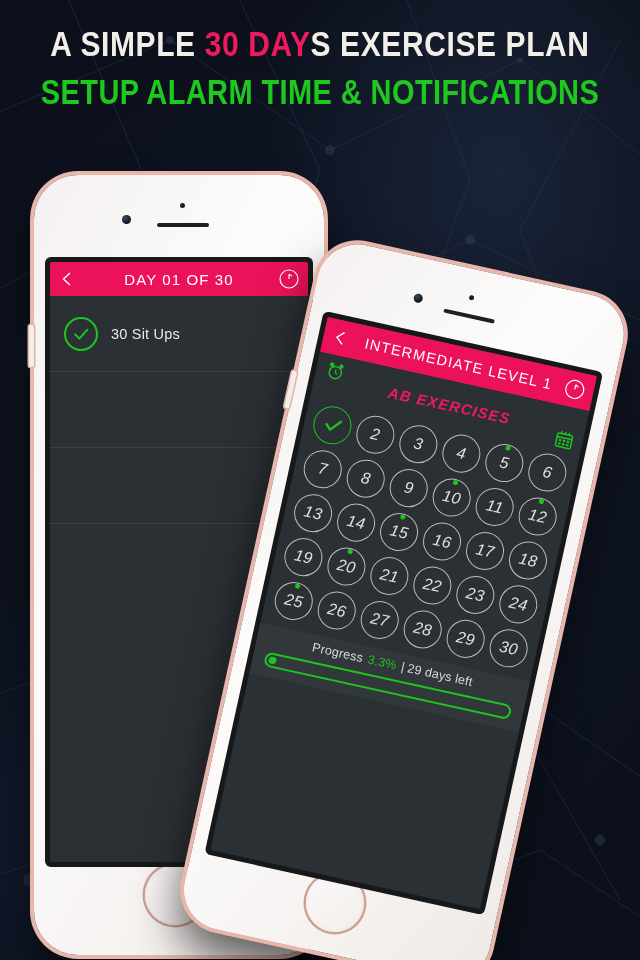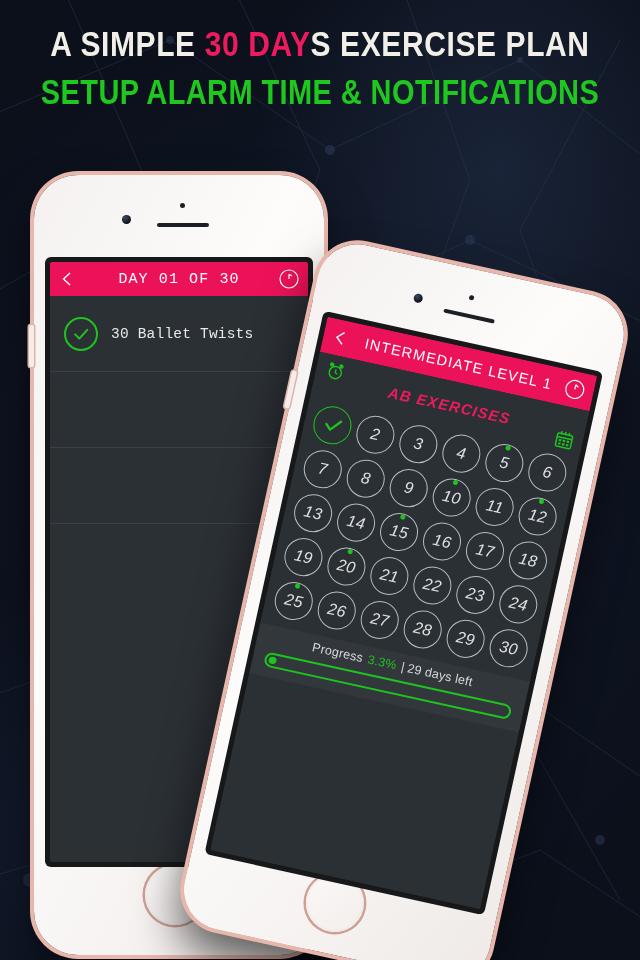--- a/index.html
+++ b/index.html
@@ -76,21 +76,21 @@
   .nav-back {
     position:absolute; left:10px; top:50%; transform:translateY(-50%);
     width:14px; height:14px;
   }
   .nav-refresh {
     position:absolute; right:8px; top:50%; transform:translateY(-50%);
     width:22px; height:22px;
   }
 
   
-  #leftPhone { left:34px; top:175px; width:290px; height:780px;font-family:Liberation Mono, monospace; }
+  #leftPhone { left:34px; top:175px; width:290px; height:780px; }
   #leftPhone .screen { left:16px; top:87px; width:258px; height:600px; border-radius:2px; }
   #leftPhone .navbar { height:34px; }
 
   .ex-list { background:#2b3035; height:566px; }
   .ex-row {
     display:flex; align-items:center; height:76px;
     padding-left:14px; border-bottom:1px solid #3a4046;
     background:#2b3035;
   }
   .ex-row.empty { }
@@ -242,21 +242,21 @@
       </span>
     </div>
 
     <div class="ex-list" id="leftExList">
         <div class="ex-row">
           <div class="check-circle">
             <svg viewBox="0 0 24 24">
               <path d="M5 12.5 L10 17.5 L19.5 7" fill="none" stroke="#1ec41e" stroke-width="2.4" stroke-linecap="round" stroke-linejoin="round"></path>
             </svg>
           </div>
-          <span class="ex-label">30 Ballet Twists</span>
+          <span class="ex-label">30 Sit Ups</span>
         </div>
         <div class="ex-row empty"></div>
         <div class="ex-row empty"></div>
       </div>
 
   </div>
 </div>
 
 <div class="phone" id="rightPhone">
   <div class="body"></div>

